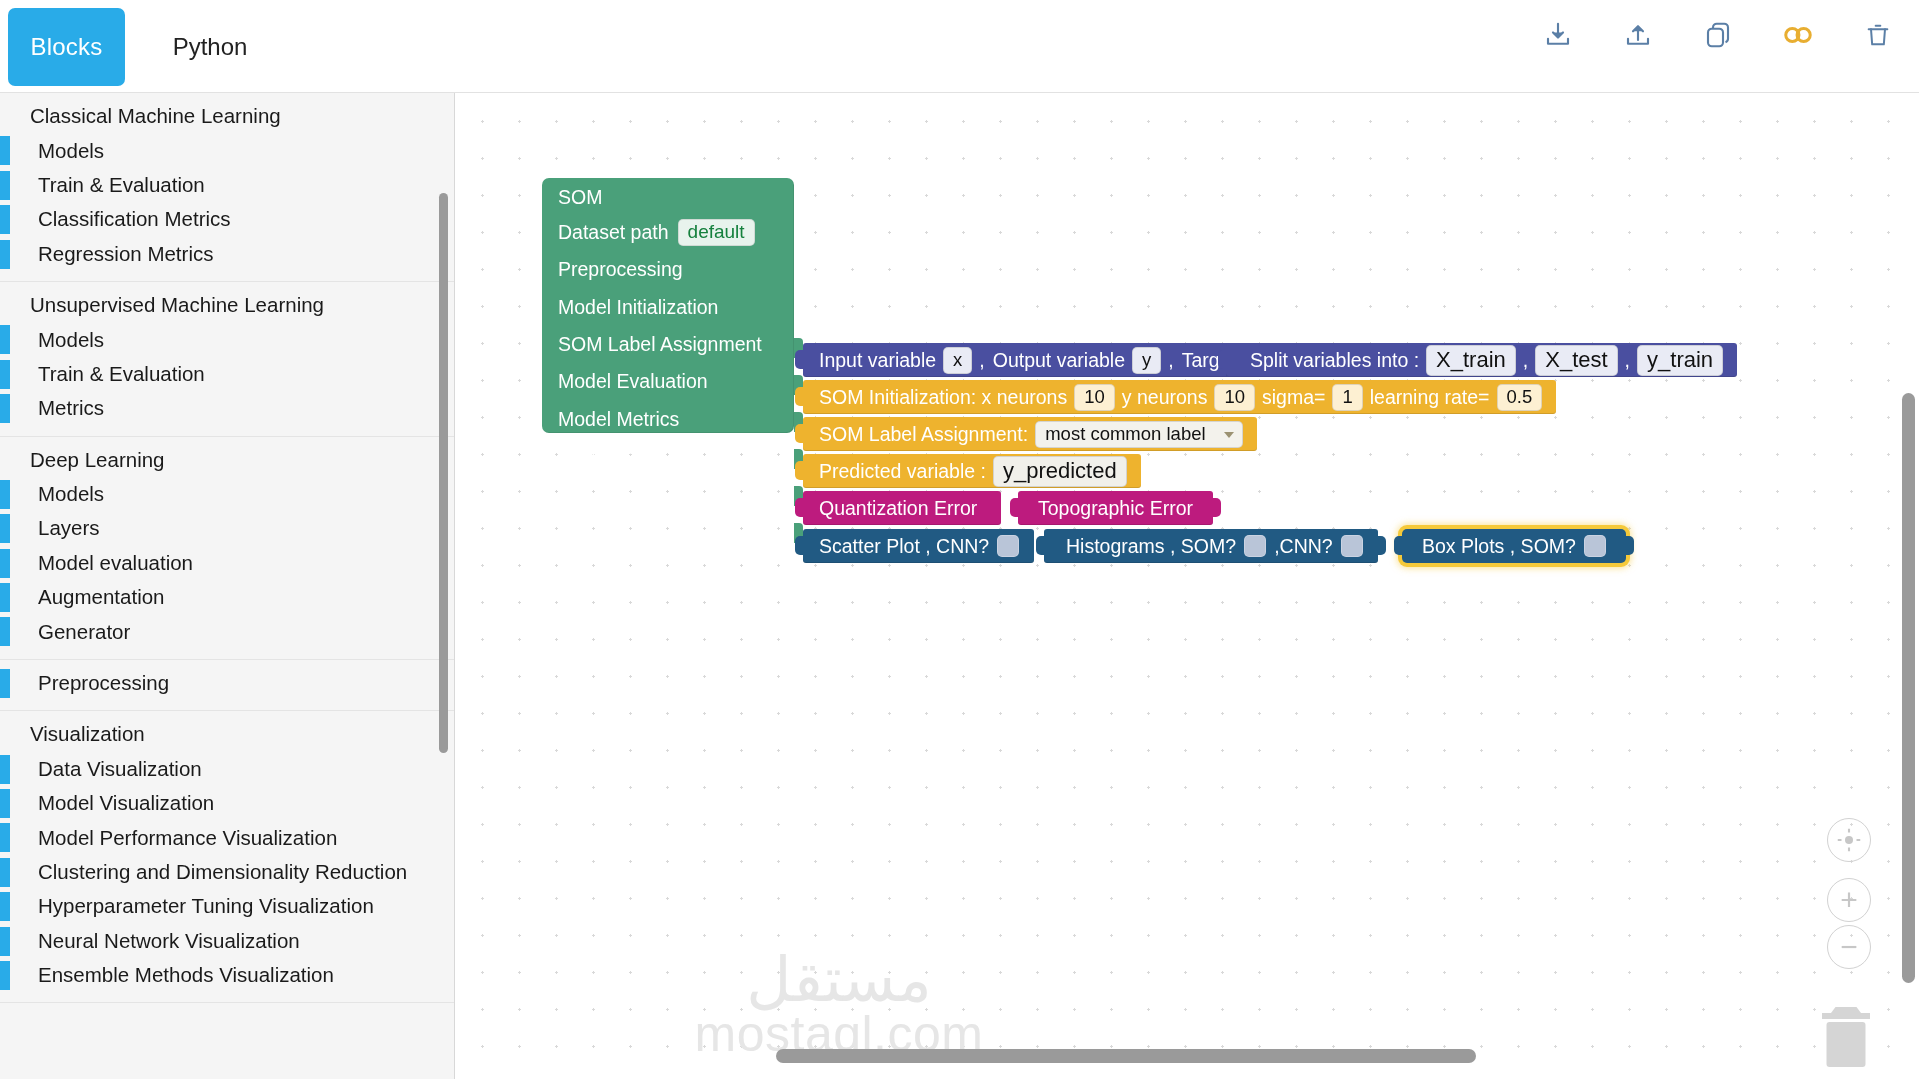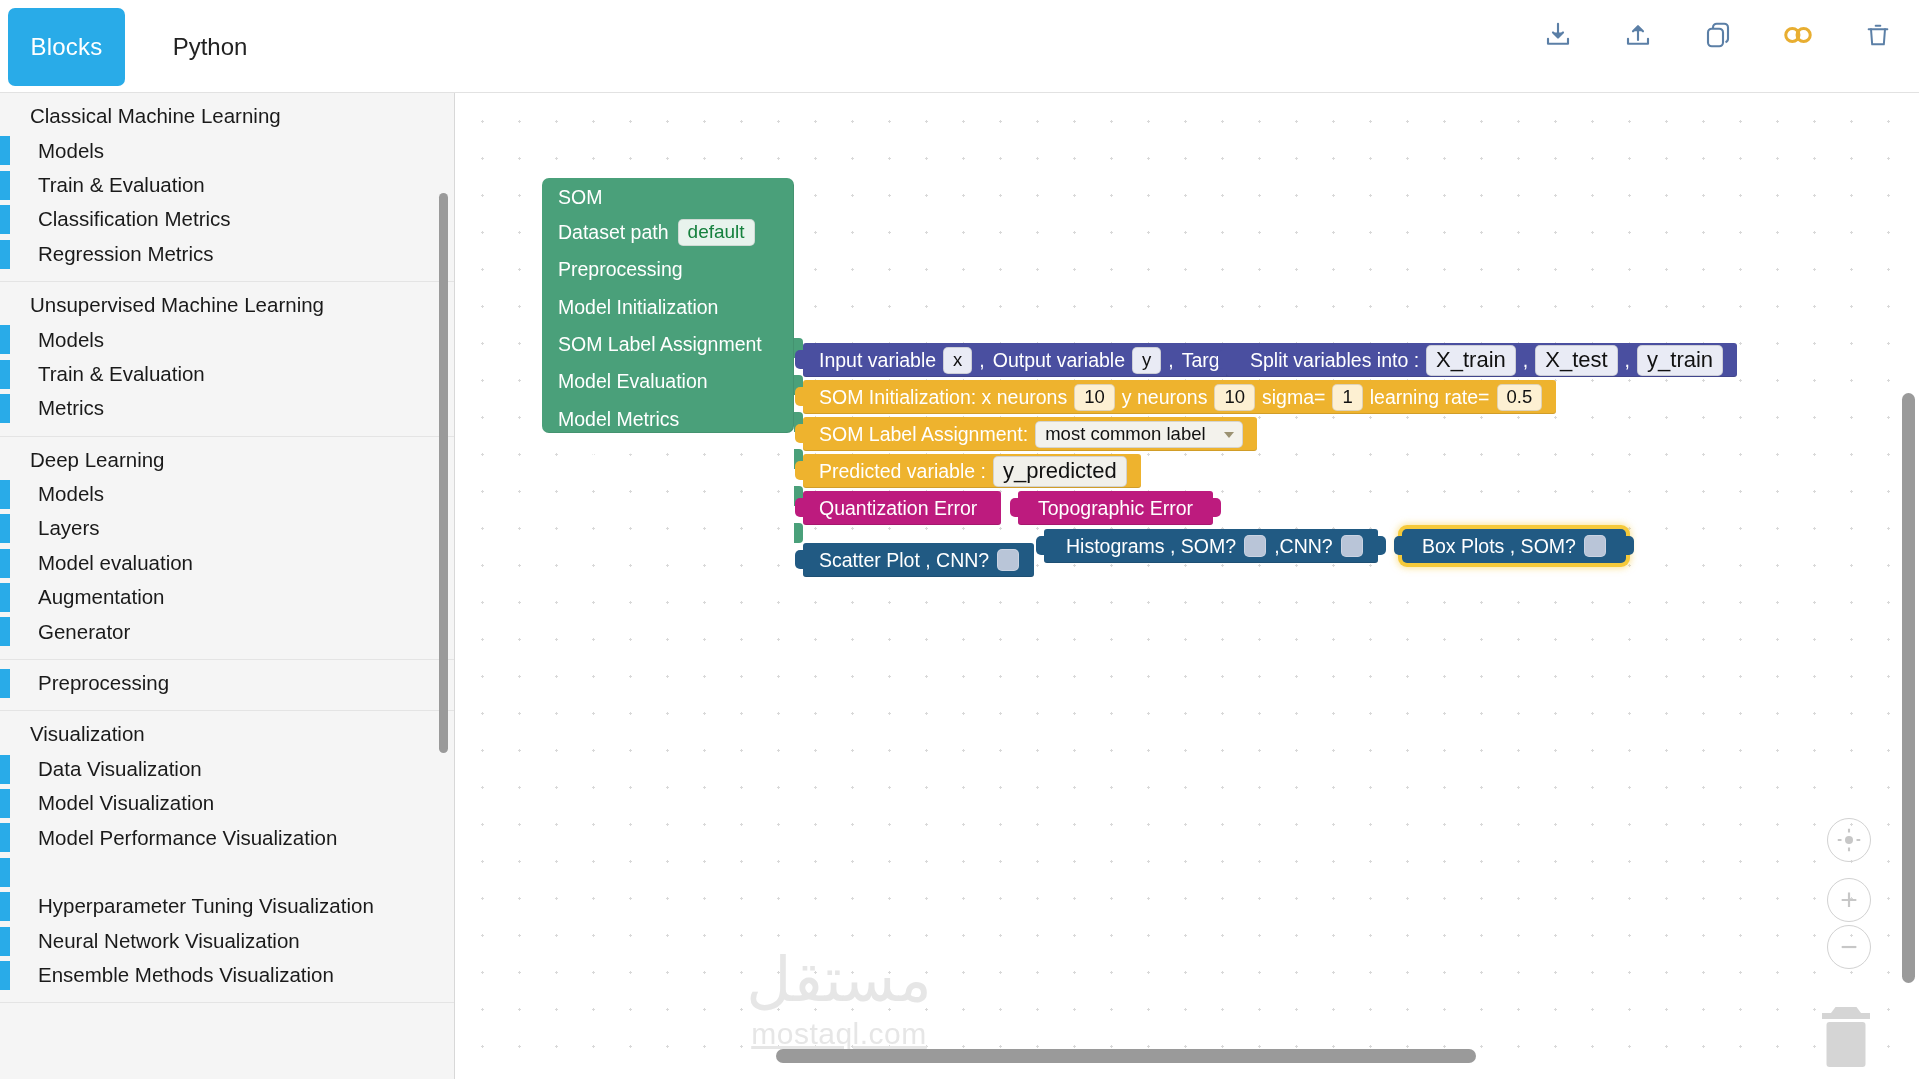--- a/index.html
+++ b/index.html
@@ -95,21 +95,21 @@
 
   
   .watermark {
     position: absolute; left: 208px; top: 855px;
     width: 350px; text-align: center;
     color: #e6e6e6;
     pointer-events: none;
     user-select: none;
   }
   .wm-ar { font-size: 62px; line-height: 64px; font-family: "DejaVu Sans", sans-serif; }
-  .wm-en { font-size: 30px; line-height: 44px; letter-spacing: .5px; text-decoration: underline; }
+  .wm-en { font-size: 50px; line-height: 44px; letter-spacing: .5px; }
 
   
   .blocks-root { position: absolute; left: 0; top: 0; }
 
   
   .som-block {
     position: absolute; left: 86px; top: 85px;
     width: 252px; height: 255px;
     background: #4aa07a;
     border-radius: 7px 7px 7px 7px;
@@ -412,20 +412,21 @@
     <div class="tb-cat child">
       <span class="marker"></span>
       <span>Model Visualization</span>
     </div>
     <div class="tb-cat child">
       <span class="marker"></span>
       <span>Model Performance Visualization</span>
     </div>
     <div class="tb-cat child">
       <span class="marker"></span>
+      <span>Clustering and Dimensionality Reduction</span>
     </div>
     <div class="tb-cat child">
       <span class="marker"></span>
       <span>Hyperparameter Tuning Visualization</span>
     </div>
     <div class="tb-cat child">
       <span class="marker"></span>
       <span>Neural Network Visualization</span>
     </div>
     <div class="tb-cat child">
@@ -532,21 +533,21 @@
       <span class="ltab magenta"></span>
       <span class="txt">Quantization Error</span>
       <span style="display:inline-block;width:16px"></span>
     </div>
     <div class="stmt magenta" style="left:562px; top:398px; padding-left:18px; padding-right:18px;">
       <span class="ltab magenta"></span>
       <span class="txt">Topographic Error</span>
       <span class="rplug magenta"></span>
     </div>
 
-    <div class="stmt navy" style="left:347px; top:436px;margin-top:14px;">
+    <div class="stmt navy" style="left:347px; top:436px;">
       <span class="ltab navy"></span>
       <span class="txt">Scatter Plot , CNN?</span>
       <span class="checkbox"></span>
     </div>
     <div class="stmt navy" style="left:588px; top:436px; padding-left:20px;">
       <span class="ltab navy"></span>
       <span class="txt">Histograms , SOM?</span>
       <span class="checkbox"></span>
       <span class="txt">,CNN?</span>
       <span class="checkbox"></span>

